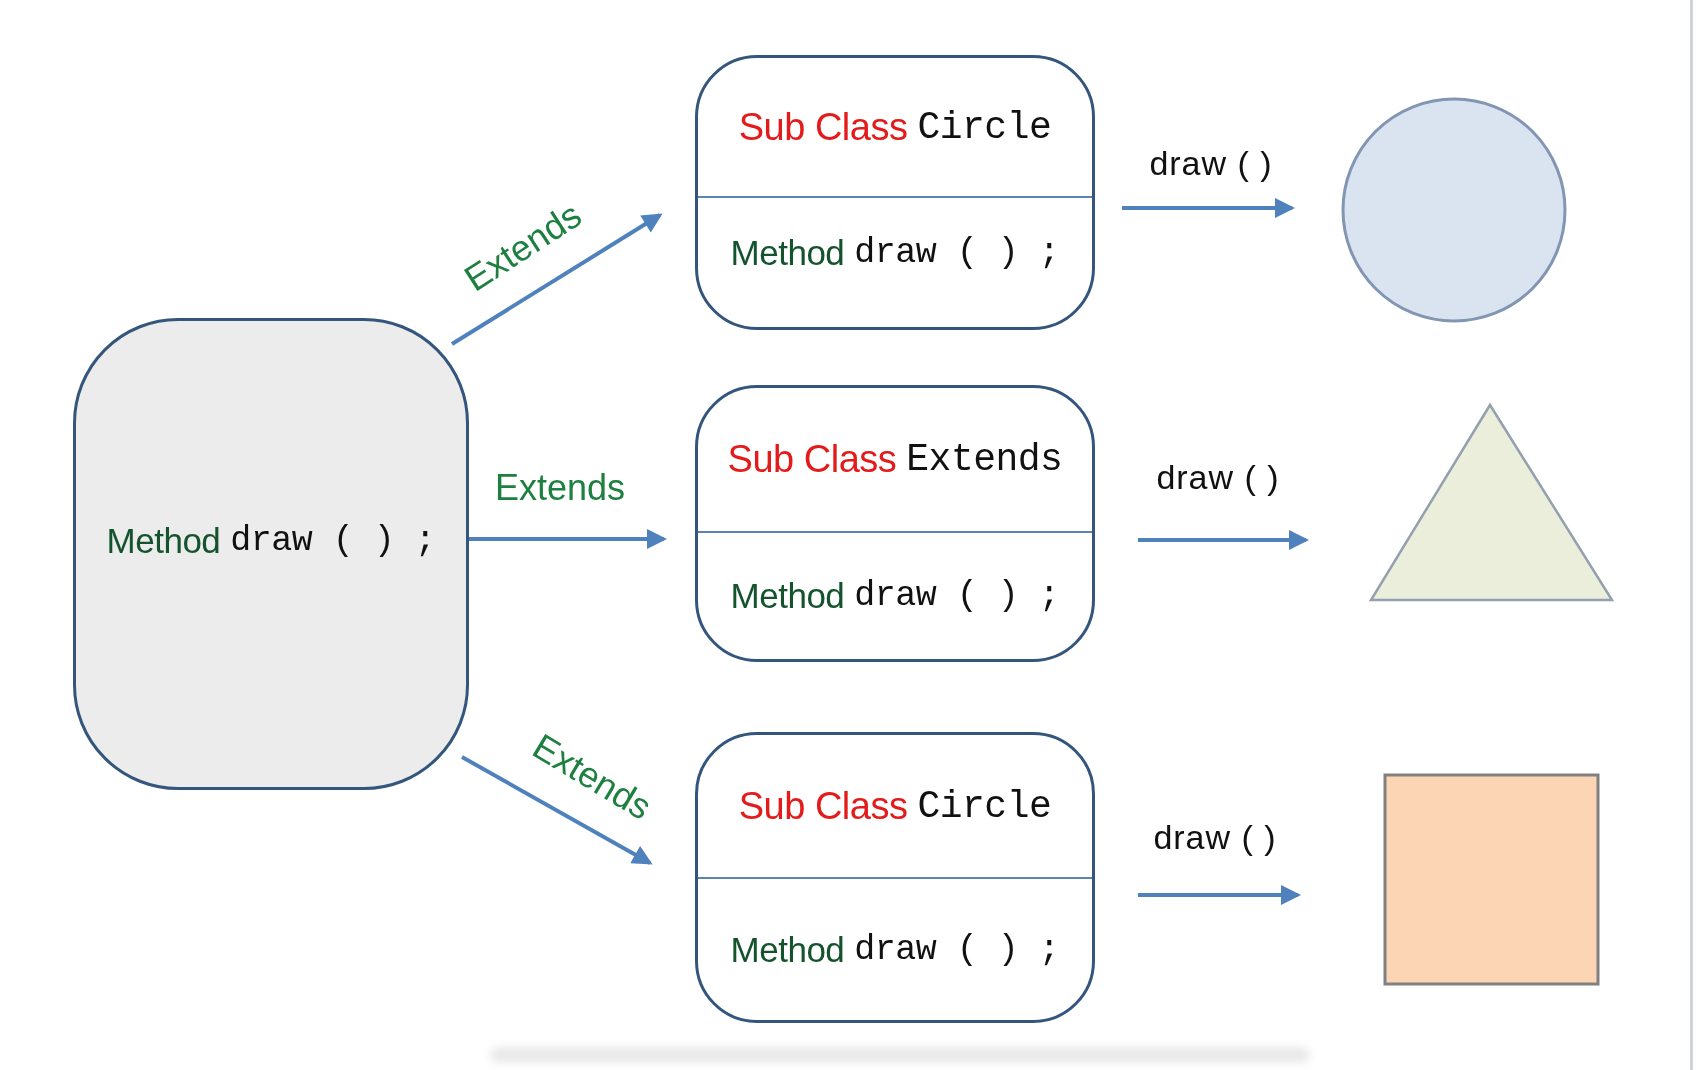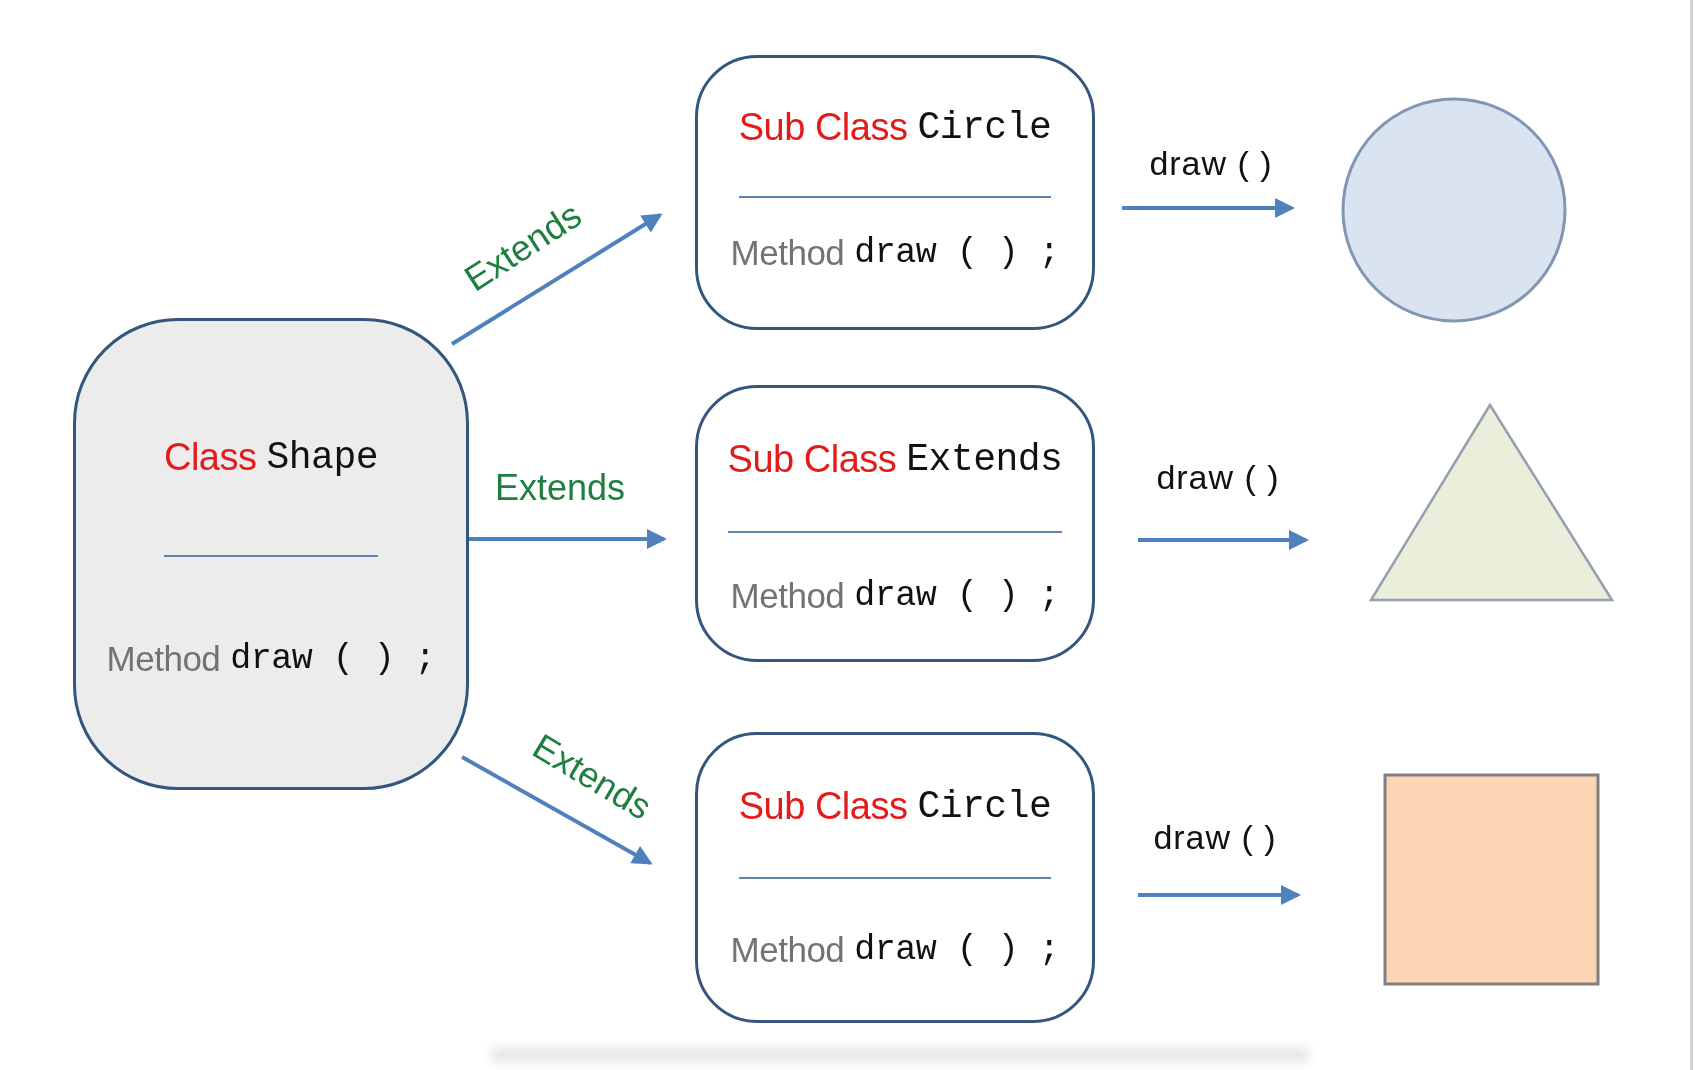--- a/index.html
+++ b/index.html
@@ -3,31 +3,31 @@
 <meta charset="utf-8">
 <style>
   html,body{margin:0;padding:0;background:#ffffff;}
   .stage{
     position:relative;width:1698px;height:1070px;background:#ffffff;
     font-family:"Liberation Sans", sans-serif;overflow:hidden;
   }
   .layer{position:absolute;left:0;top:0;width:1698px;height:1070px;}
   .uml-box{
     position:absolute;border:3px solid #35567c;background:#ffffff;
-    box-sizing:border-box;display:flex;flex-direction:column;align-items:center;
+    box-sizing:border-box;display:flex;flex-direction:column;
   }
   .uml-box.parent{background:#ececec;}
   .sec-title,.sec-method{
     display:flex;align-items:center;justify-content:center;gap:10px;
     box-sizing:border-box;white-space:nowrap;
   }
   .sec-title{border-bottom:2px solid #5b84b1;font-size:38px;letter-spacing:-0.5px;}
   .sec-method{flex:1;font-size:35px;letter-spacing:-0.5px;}
   .kw-red{color:#e31b1b;}
-  .kw-blue{color:#737373;}
+  .kw-blue{color:#14532d;}
   .txt-black{color:#111111;font-family:Liberation Mono, monospace;}
   .lbl{position:absolute;white-space:nowrap;}
   .extends{color:#1e8040;font-size:36px;}
   .drawlbl{color:#111111;font-size:34px;letter-spacing:1px;text-align:right;}
   .page-right-border{
     position:absolute;left:1690px;top:0;width:3px;height:1070px;
     background:#d0d3d8;
   }
   .bottom-artifact{
     position:absolute;left:490px;top:1048px;width:820px;height:14px;
@@ -53,24 +53,20 @@
     <line x1="1122" y1="208" x2="1292" y2="208" stroke="#4f81bd" stroke-width="4" marker-end="url(#ah)"></line>
     <line x1="1138" y1="540" x2="1306" y2="540" stroke="#4f81bd" stroke-width="4" marker-end="url(#ah)"></line>
     <line x1="1138" y1="895" x2="1298" y2="895" stroke="#4f81bd" stroke-width="4" marker-end="url(#ah)"></line>
 
     <circle cx="1454" cy="210" r="111" stroke="#8296b3" stroke-width="3" fill="#dae3f0"></circle>
     <polygon points="1490,405 1612,600 1371,600" stroke="#94a0ad" stroke-width="2.5" fill="#eaeedb"></polygon>
     <rect x="1385" y="775" width="213" height="209" stroke="#808080" stroke-width="3" fill="#fcd5b4"></rect>
   </svg>
 
   <div class="uml-box parent" style="left:73px;top:318px;width:396px;height:472px;border-radius:105px;">
-    <div class="sec-title" style="height:236px;padding-top:38px;">
-      <span class="kw-red">Class</span>
-      <span class="txt-black">Shape</span>
-    </div>
     <div class="sec-method" style="padding-bottom:26px;">
       <span class="kw-blue">Method</span>
       <span class="txt-black">draw ( ) ;</span>
     </div>
   </div>
 
   <div class="uml-box" style="left:695px;top:55px;width:400px;height:275px;border-radius:62px;">
     <div class="sec-title" style="height:140px;">
       <span class="kw-red">Sub Class</span>
       <span class="txt-black">Circle</span>

